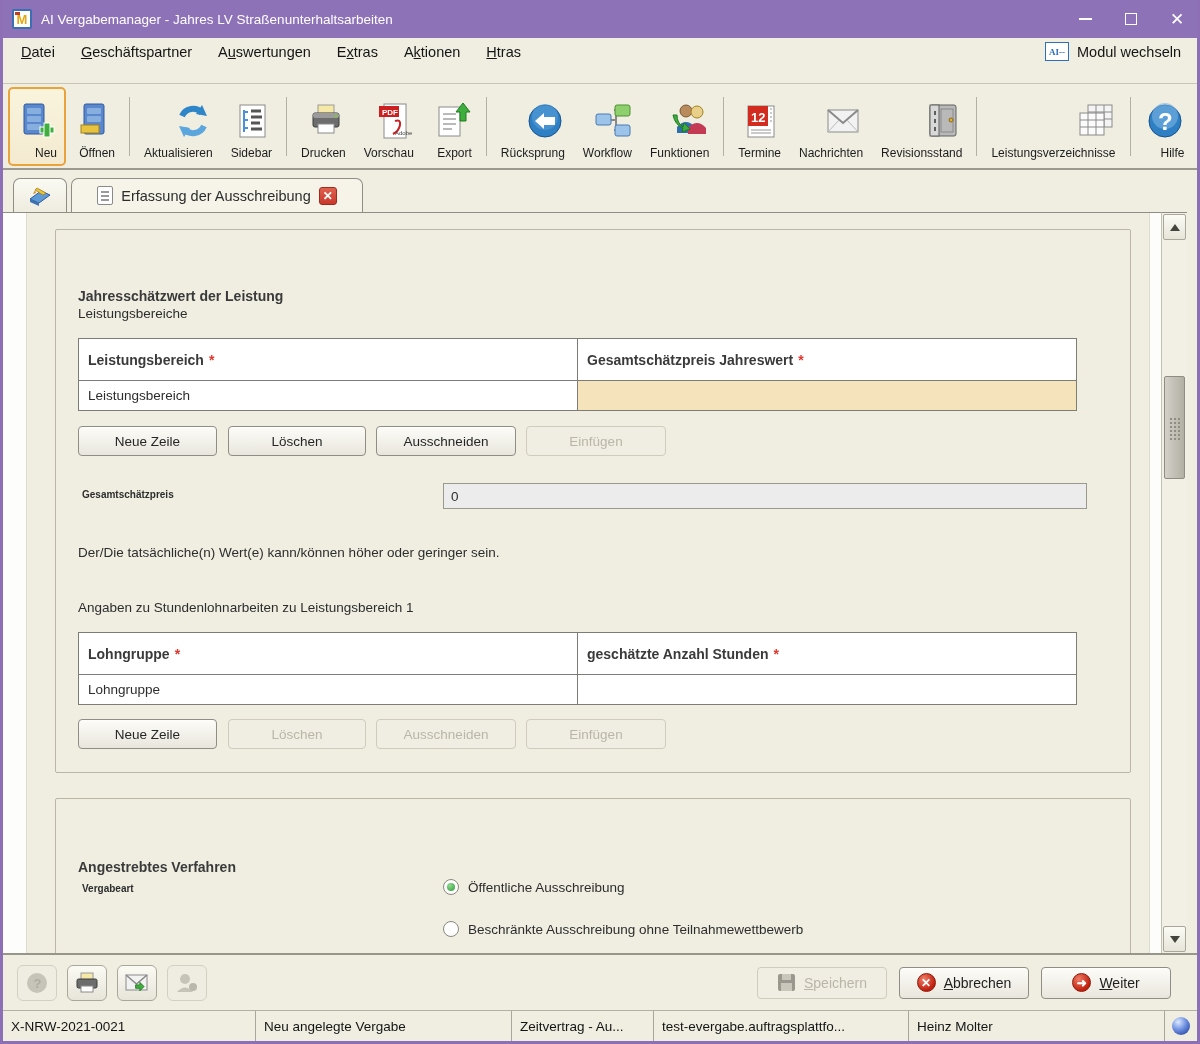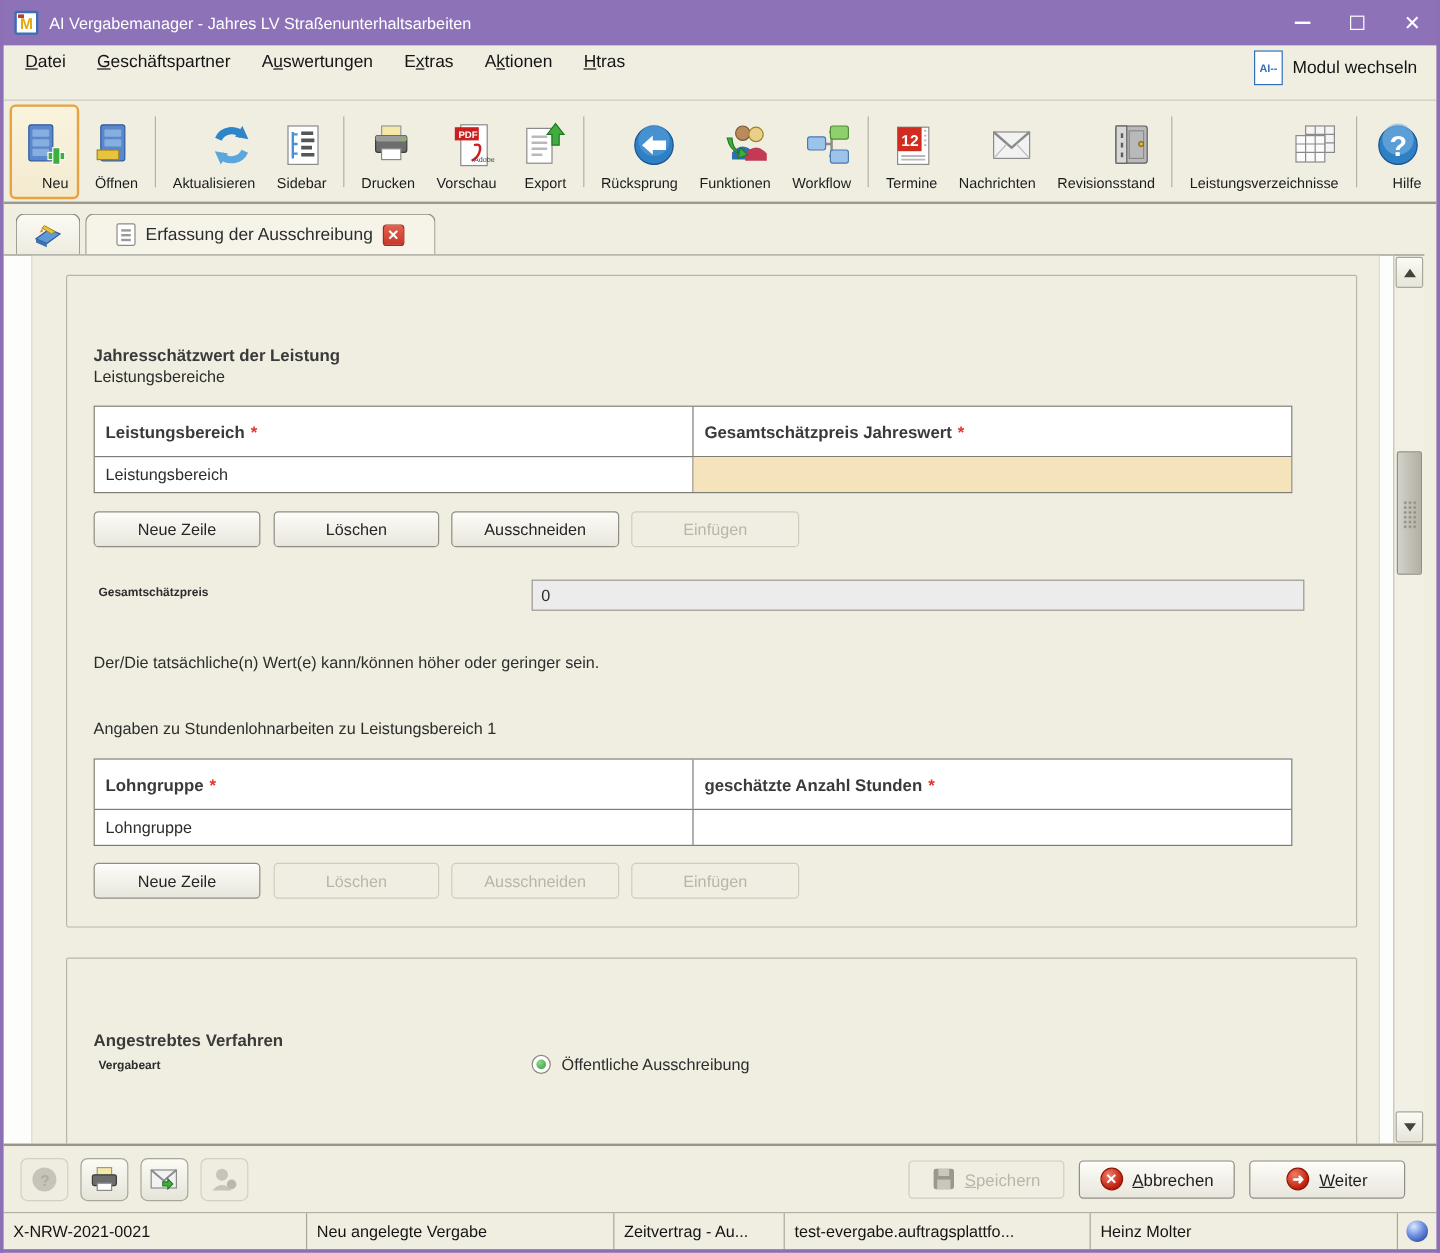--- a/index.html
+++ b/index.html
@@ -22,22 +22,22 @@
   .glyph-max { width:12px; height:12px; border:1.6px solid #fff; }
   .glyph-close { font-size:17px; line-height:1; }
 
   
   .menubar { position:absolute; left:3px; top:38px; width:1194px; height:46px; background:#f0eee1;
              border-bottom:1px solid #c9c6b7; display:flex; align-items:flex-start; font-size:14.5px; color:#141414;}
   .menu-item { padding:6px 13px; cursor:default; }
   .menu-item:first-child { margin-left:5px; }
   .key { text-decoration:underline; }
   .modul { margin-left:auto; margin-right:10px; display:flex; align-items:center; gap:8px; padding:4px 6px; }
-  .modul-icon { width:24px; height:29px; background:#fff; border:1.5px solid #2e6fba; color:#2e6fba;
-                font-size:9px; font-weight:bold; display:flex; align-items:center; justify-content:center; }
+  .modul-icon { width:24px; height:19px; background:#fff; border:1.5px solid #2e6fba; color:#2e6fba;
+                font-size:9px; font-weight:bold; display:flex; align-items:center; justify-content:center;font-family:Liberation Serif, serif; }
 
   
   .toolbar { position:absolute; left:3px; top:84px; width:1194px; height:86px; background:#f0eee1;
              border-bottom:2px solid #9c9a8e; display:flex; align-items:stretch; padding:3px 0 2px 5px;
              overflow:hidden; }
   .titem { display:flex; flex-direction:column; align-items:flex-end; justify-content:flex-end;
            padding:3px 7px 4px; gap:3px; font-size:12px; color:#1c1c1c; white-space:nowrap; border:2px solid transparent; }
   .titem .ticon { height:44px; display:flex; align-items:center; justify-content:center; }
   .titem.active { border:2px solid #e8a33d; border-radius:5px; background:linear-gradient(#faf4dd,#f3ead0); }
   .tsep { width:1px; background:#b3b1a4; margin:10px 5px; flex:0 0 1px; }
@@ -268,39 +268,39 @@
           <circle cx="20" cy="20" r="16" fill="#2f7fc4" stroke="#16538f"></circle>
           <circle cx="20" cy="16" r="13" fill="#5aa1d8" opacity="0.55"></circle>
           <path d="M10 20 L19 12 L19 16 L30 16 L30 24 L19 24 L19 28 Z" fill="#fff"></path>
         </svg>
     </span>
     <span>Rücksprung</span>
   </div>
   <div class="titem">
     <span class="ticon">
       <svg width="40" height="40">
+          <path d="M18 19 h6 M24 9 v20 M24 9 h-2 M24 29 h-2" stroke="#8a8a8a" stroke-width="2" fill="none"></path>
+          <rect x="4" y="13" width="15" height="11" rx="2" fill="#9cc3ea" stroke="#4a7ab0"></rect>
+          <rect x="23" y="4" width="15" height="11" rx="2" fill="#8ed06e" stroke="#4f9132"></rect>
+          <rect x="23" y="24" width="15" height="11" rx="2" fill="#9cc3ea" stroke="#4a7ab0"></rect>
+        </svg>
+    </span>
+    <span>Workflow</span>
+  </div>
+  <div class="titem">
+    <span class="ticon">
+      <svg width="40" height="40">
           <circle cx="17" cy="10" r="6" fill="#b98a5c" stroke="#7c5733"></circle>
           <path d="M8 26 q9 -10 18 0 v6 h-18 Z" fill="#2e6fae"></path>
           <circle cx="28" cy="11" r="6" fill="#e9d08a" stroke="#a3821c"></circle>
           <path d="M19 27 q9 -10 18 0 v6 h-18 Z" fill="#c43a55"></path>
           <path d="M4 14 q2 10 10 13 l-1 4 l8 -3 l-6 -6 l-1 4 q-6 -4 -6 -12 Z" fill="#3fae3f" stroke="#1f7a1f"></path>
         </svg>
     </span>
     <span>Funktionen</span>
-  </div>
-  <div class="titem">
-    <span class="ticon">
-      <svg width="40" height="40">
-          <path d="M18 19 h6 M24 9 v20 M24 9 h-2 M24 29 h-2" stroke="#8a8a8a" stroke-width="2" fill="none"></path>
-          <rect x="4" y="13" width="15" height="11" rx="2" fill="#9cc3ea" stroke="#4a7ab0"></rect>
-          <rect x="23" y="4" width="15" height="11" rx="2" fill="#8ed06e" stroke="#4f9132"></rect>
-          <rect x="23" y="24" width="15" height="11" rx="2" fill="#9cc3ea" stroke="#4a7ab0"></rect>
-        </svg>
-    </span>
-    <span>Workflow</span>
   </div>
   <div class="tsep"></div>
   <div class="titem">
     <span class="ticon">
       <svg width="40" height="40">
           <rect x="7" y="5" width="26" height="31" fill="#fff" stroke="#8a8a8a"></rect>
           <rect x="7" y="5" width="20" height="20" fill="#d22b1f"></rect>
           <text x="10" y="21" font-size="13" font-weight="bold" fill="#fff" font-family="Liberation Sans">12</text>
           <g stroke="#b9b9b9" stroke-width="1.5">
             <path d="M10 29 h20"></path>
@@ -457,20 +457,24 @@
       </div>
   </div>
 
   <div class="panel panel2">
     <div class="section-title" style="top:28px">Angestrebtes Verfahren</div>
     <div class="field-label" style="top:84px">Vergabeart</div>
     <div class="radio-row" style="top:80px">
       <span class="radio sel"></span>
       <span>Öffentliche Ausschreibung</span>
     </div>
+    <div class="radio-row" style="top:122px">
+      <span class="radio"></span>
+      <span>Beschränkte Ausschreibung ohne Teilnahmewettbewerb</span>
+    </div>
   </div>
 </div>
 
 <div class="vscroll">
   <div class="sbtn up">
       <span class="tri-up"></span>
     </div>
   <div class="thumb"></div>
   <div class="sbtn down">
       <span class="tri-down"></span>

